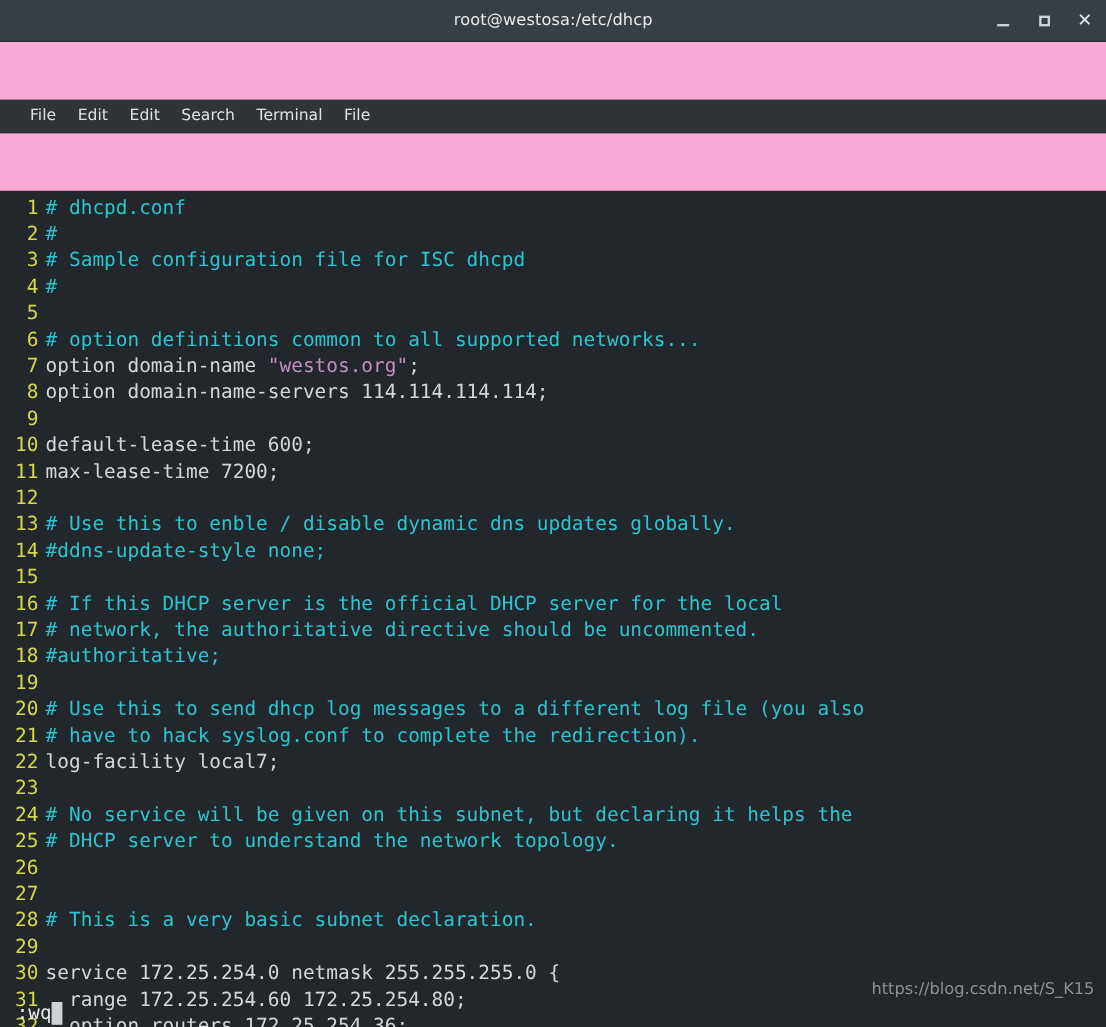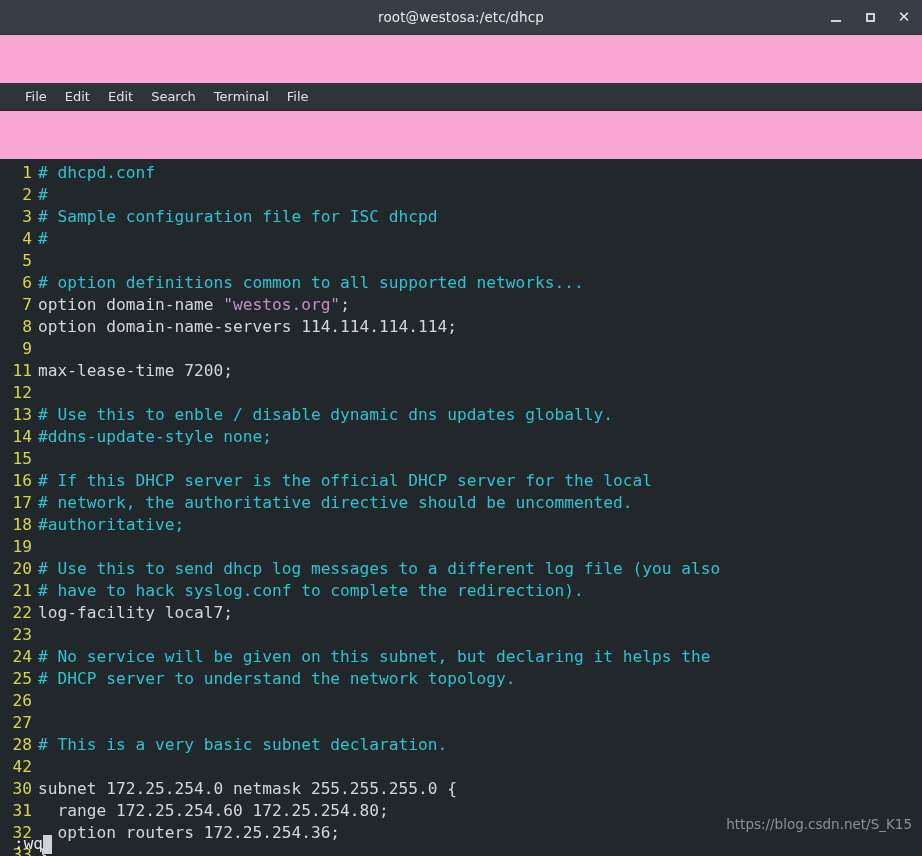--- a/index.html
+++ b/index.html
@@ -212,40 +212,41 @@
     <div id="code-lines">
         <div class="line"><span class="lnum">1</span><span class="ltext"><span class="c-comment"># dhcpd.conf</span></span></div>
         <div class="line"><span class="lnum">2</span><span class="ltext"><span class="c-comment">#</span></span></div>
         <div class="line"><span class="lnum">3</span><span class="ltext"><span class="c-comment"># Sample configuration file for ISC dhcpd</span></span></div>
         <div class="line"><span class="lnum">4</span><span class="ltext"><span class="c-comment">#</span></span></div>
         <div class="line"><span class="lnum">5</span><span class="ltext"><span class="c-code"></span></span></div>
         <div class="line"><span class="lnum">6</span><span class="ltext"><span class="c-comment"># option definitions common to all supported networks...</span></span></div>
         <div class="line"><span class="lnum">7</span><span class="ltext"><span class="c-code">option domain-name </span><span class="c-string">"westos.org"</span><span class="c-code">;</span></span></div>
         <div class="line"><span class="lnum">8</span><span class="ltext"><span class="c-code">option domain-name-servers 114.114.114.114;</span></span></div>
         <div class="line"><span class="lnum">9</span><span class="ltext"><span class="c-code"></span></span></div>
+        <div class="line"><span class="lnum">10</span><span class="ltext"><span class="c-code">default-lease-time 600;</span></span></div>
         <div class="line"><span class="lnum">11</span><span class="ltext"><span class="c-code">max-lease-time 7200;</span></span></div>
         <div class="line"><span class="lnum">12</span><span class="ltext"><span class="c-code"></span></span></div>
         <div class="line"><span class="lnum">13</span><span class="ltext"><span class="c-comment"># Use this to enble / disable dynamic dns updates globally.</span></span></div>
         <div class="line"><span class="lnum">14</span><span class="ltext"><span class="c-comment">#ddns-update-style none;</span></span></div>
         <div class="line"><span class="lnum">15</span><span class="ltext"><span class="c-code"></span></span></div>
         <div class="line"><span class="lnum">16</span><span class="ltext"><span class="c-comment"># If this DHCP server is the official DHCP server for the local</span></span></div>
         <div class="line"><span class="lnum">17</span><span class="ltext"><span class="c-comment"># network, the authoritative directive should be uncommented.</span></span></div>
         <div class="line"><span class="lnum">18</span><span class="ltext"><span class="c-comment">#authoritative;</span></span></div>
         <div class="line"><span class="lnum">19</span><span class="ltext"><span class="c-code"></span></span></div>
         <div class="line"><span class="lnum">20</span><span class="ltext"><span class="c-comment"># Use this to send dhcp log messages to a different log file (you also</span></span></div>
         <div class="line"><span class="lnum">21</span><span class="ltext"><span class="c-comment"># have to hack syslog.conf to complete the redirection).</span></span></div>
         <div class="line"><span class="lnum">22</span><span class="ltext"><span class="c-code">log-facility local7;</span></span></div>
         <div class="line"><span class="lnum">23</span><span class="ltext"><span class="c-code"></span></span></div>
         <div class="line"><span class="lnum">24</span><span class="ltext"><span class="c-comment"># No service will be given on this subnet, but declaring it helps the</span></span></div>
         <div class="line"><span class="lnum">25</span><span class="ltext"><span class="c-comment"># DHCP server to understand the network topology.</span></span></div>
         <div class="line"><span class="lnum">26</span><span class="ltext"><span class="c-code"></span></span></div>
         <div class="line"><span class="lnum">27</span><span class="ltext"><span class="c-code"></span></span></div>
         <div class="line"><span class="lnum">28</span><span class="ltext"><span class="c-comment"># This is a very basic subnet declaration.</span></span></div>
-        <div class="line"><span class="lnum">42</span><span class="ltext"><span class="c-code"></span></span></div>
-        <div class="line"><span class="lnum">30</span><span class="ltext"><span class="c-code">subnet 172.25.254.0 netmask 255.255.255.0 {</span></span></div>
+        <div class="line"><span class="lnum">29</span><span class="ltext"><span class="c-code"></span></span></div>
+        <div class="line"><span class="lnum">30</span><span class="ltext"><span class="c-code">service 172.25.254.0 netmask 255.255.255.0 {</span></span></div>
         <div class="line"><span class="lnum">31</span><span class="ltext"><span class="c-code">  range 172.25.254.60 172.25.254.80;</span></span></div>
         <div class="line"><span class="lnum">32</span><span class="ltext"><span class="c-code">  option routers 172.25.254.36;</span></span></div>
         <div class="line"><span class="lnum">33</span><span class="ltext"><span class="c-code">}</span></span></div>
       </div>
     <div id="filler-lines">
         <div class="tilde-row">~</div>
         <div class="tilde-row">~</div>
       </div>
 
     <div class="watermark">https://blog.csdn.net/S_K15</div>

